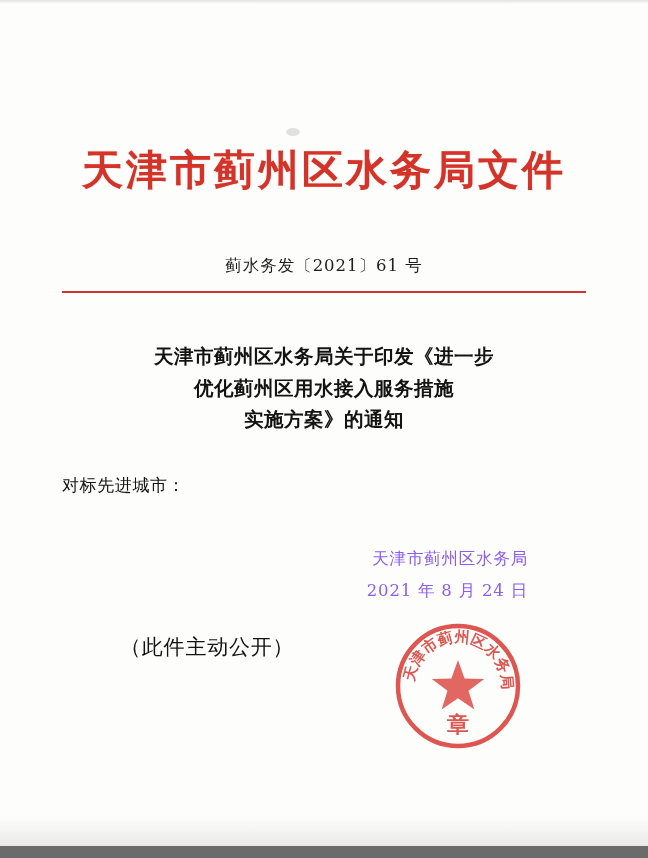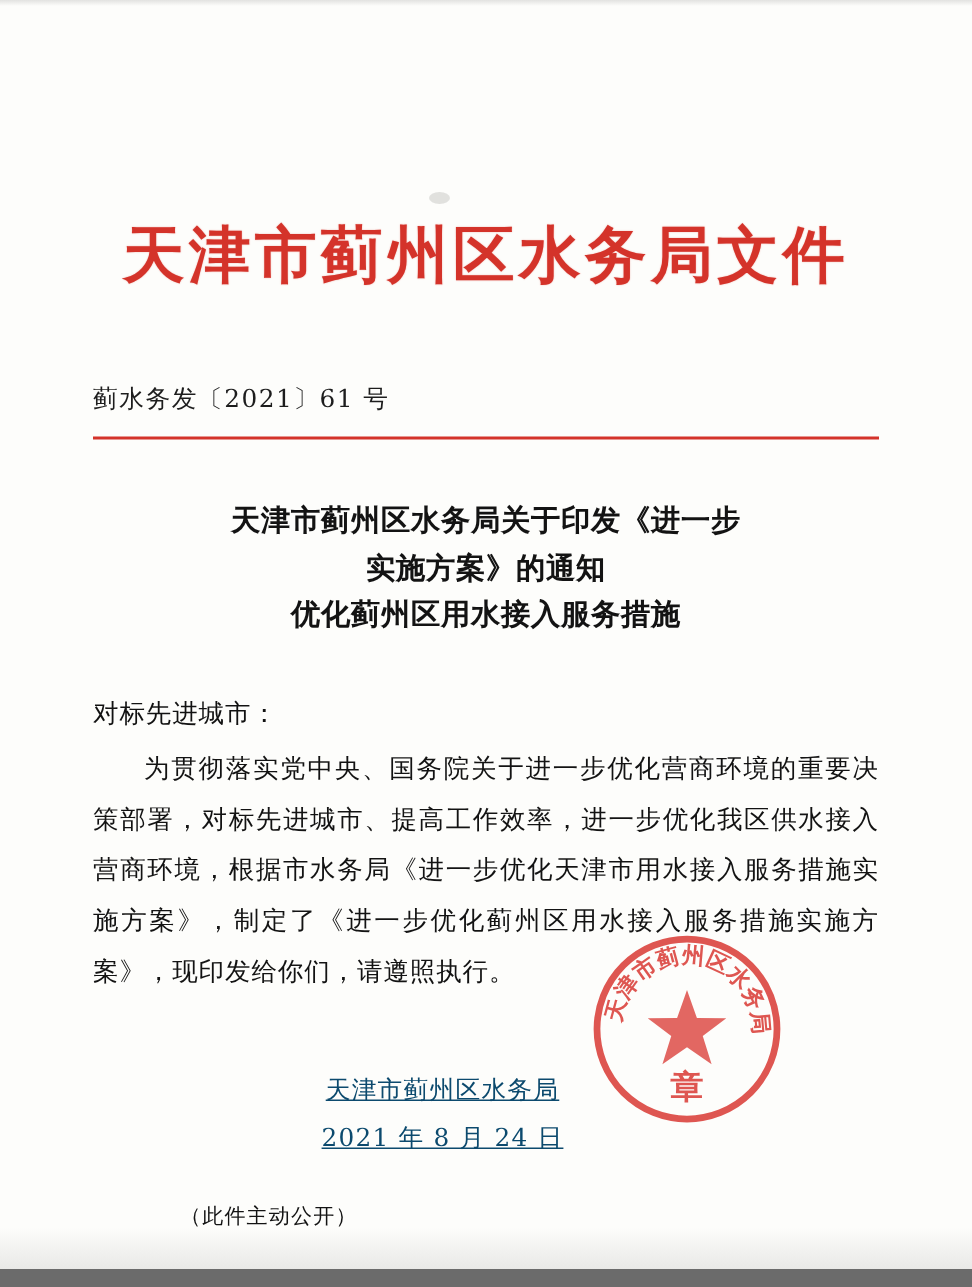--- a/index.html
+++ b/index.html
@@ -52,34 +52,34 @@
     font-family: "DejaVu Serif", "Liberation Serif", serif;
     font-weight: bold;
     font-size: 41px;
     letter-spacing: 3px;
     line-height: 1.1;
     text-shadow: 0 0 1px rgba(212,51,42,0.45);
   }
 
   .doc-number {
     margin-top: 62px;
-    text-align: left;
+    text-align: center;
     font-size: 16.5px;
     color: #1d1d1d;
     letter-spacing: 1px;
   }
 
   .red-rule {
     margin: 14px 0 0 0;
     height: 2.2px;
     background: #d4332a;
   }
 
   .title-block {
-    margin-top: 38px;
+    margin-top: 48px;
     text-align: center;
     font-weight: bold;
     font-size: 19.5px;
     line-height: 1.62;
     color: #131313;
     letter-spacing: 0.5px;
   }
   .title-block .line { display: block; }
 
   .salutation {
@@ -94,36 +94,35 @@
     font-size: 17px;
     line-height: 1.98;
     color: #131313;
     text-indent: 2em;
     text-align: justify;
     letter-spacing: 0.6px;
   }
 
   .signature {
     margin-top: 46px;
-    text-align: center;
+    text-align: right;
     padding-right: 58px;
     font-size: 16.5px;
     line-height: 1.95;
-    color: #0c4a6e;
+    color: #8b5cf6;
     letter-spacing: 0.8px;
     position: relative;
     z-index: 1;
-    text-decoration: underline;
   }
   .signature .sig-line { display: block; }
 
   .footnote {
     margin-top: 26px;
     padding-left: 58px;
-    font-size: 14px;
+    font-size: 21px;
     color: #131313;
     letter-spacing: 0.8px;
   }
 
   
   .seal {
     position: absolute;
     left: 392px;
     top: 620px;
     width: 132px;
@@ -168,27 +167,26 @@
   <div class="doc-body">
 
     <div class="masthead">天津市蓟州区水务局文件</div>
 
     <div class="doc-number">蓟水务发〔2021〕61 号</div>
 
     <div class="red-rule"></div>
 
     <div class="title-block">
       <span class="line">天津市蓟州区水务局关于印发《进一步</span>
+      <span class="line">优化蓟州区用水接入服务措施</span>
       <span class="line">实施方案》的通知</span>
-      <span class="line">优化蓟州区用水接入服务措施</span>
     </div>
 
     <div class="salutation">对标先进城市：</div>
 
-    <div class="para">为贯彻落实党中央、国务院关于进一步优化营商环境的重要决策部署，对标先进城市、提高工作效率，进一步优化我区供水接入营商环境，根据市水务局《进一步优化天津市用水接入服务措施实施方案》，制定了《进一步优化蓟州区用水接入服务措施实施方案》，现印发给你们，请遵照执行。</div>
 
     <div class="signature">
       <span class="sig-line">天津市蓟州区水务局</span>
       <span class="sig-line">2021 年 8 月 24 日</span>
     </div>
 
     <div class="footnote">（此件主动公开）</div>
 
   </div>
 

